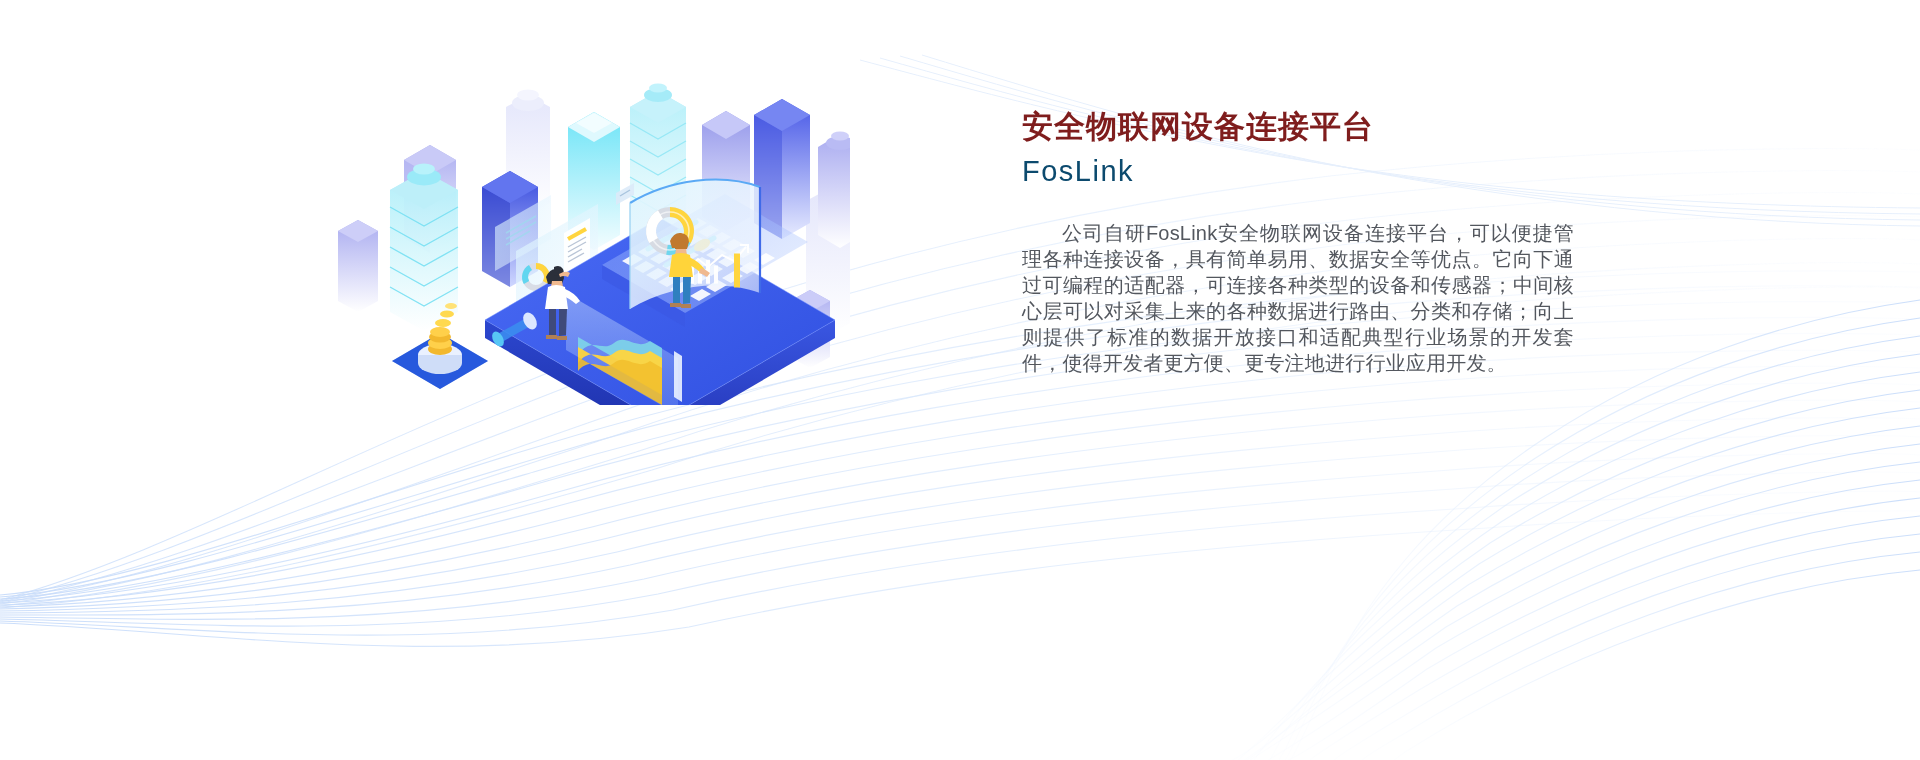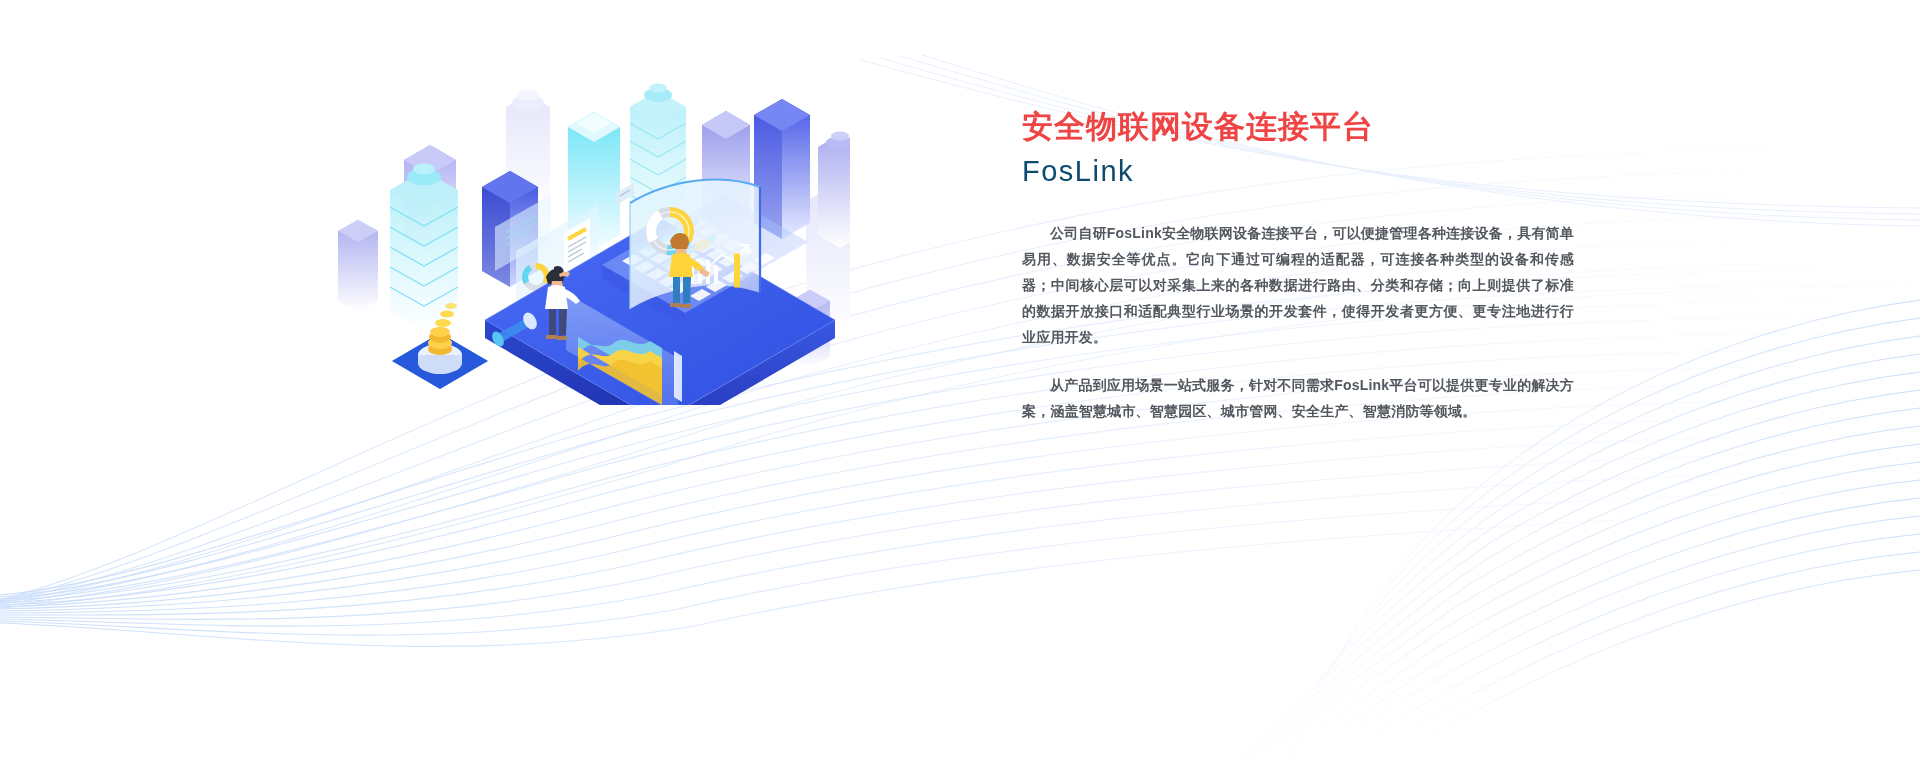--- a/index.html
+++ b/index.html
@@ -35,43 +35,42 @@
   
   .content {
     position:absolute;
     left:1022px; top:108px;
     width:552px;
     z-index:3;
   }
   .title {
     font-size:31px;
     font-weight:700;
-    color:#ef4444;
+    color:#7f1d1d;
     letter-spacing:1px;
     line-height:1.25;
     white-space:nowrap;
   }
   .subtitle {
     font-size:29px;
     font-weight:400;
     color:#0c4a6e;
     letter-spacing:1.5px;
     line-height:1.3;
     margin-top:6px;
   }
   .paragraphs { margin-top:30px; }
   .para {
-    font-size:14px;
+    font-size:20px;
     line-height:26px;
     color:#53575e;
     text-align:justify;
     text-indent:2em;
     margin-bottom:22px;
     letter-spacing:0.2px;
-    font-weight:bold;
   }
   .para:last-child { margin-bottom:0; }
 </style>
 </head>
 <body>
 
 <div id="page">
 
   <svg class="bg-waves" viewBox="0 0 1920 760" preserveAspectRatio="none">
     <defs>
@@ -465,17 +464,16 @@
       <path d="M351,249 l10,0 0,4 -10,0 z" fill="#b08055"></path>
     </g>
   </svg>
 
   <div class="content">
     <h1 class="title">安全物联网设备连接平台</h1>
     <div class="subtitle">FosLink</div>
 
     <div class="paragraphs">
       <p class="para">公司自研FosLink安全物联网设备连接平台，可以便捷管理各种连接设备，具有简单易用、数据安全等优点。它向下通过可编程的适配器，可连接各种类型的设备和传感器；中间核心层可以对采集上来的各种数据进行路由、分类和存储；向上则提供了标准的数据开放接口和适配典型行业场景的开发套件，使得开发者更方便、更专注地进行行业应用开发。</p>
-      <p class="para">从产品到应用场景一站式服务，针对不同需求FosLink平台可以提供更专业的解决方案，涵盖智慧城市、智慧园区、城市管网、安全生产、智慧消防等领域。</p>
     </div>
   </div>
 
 </div>
 
 </body></html>

